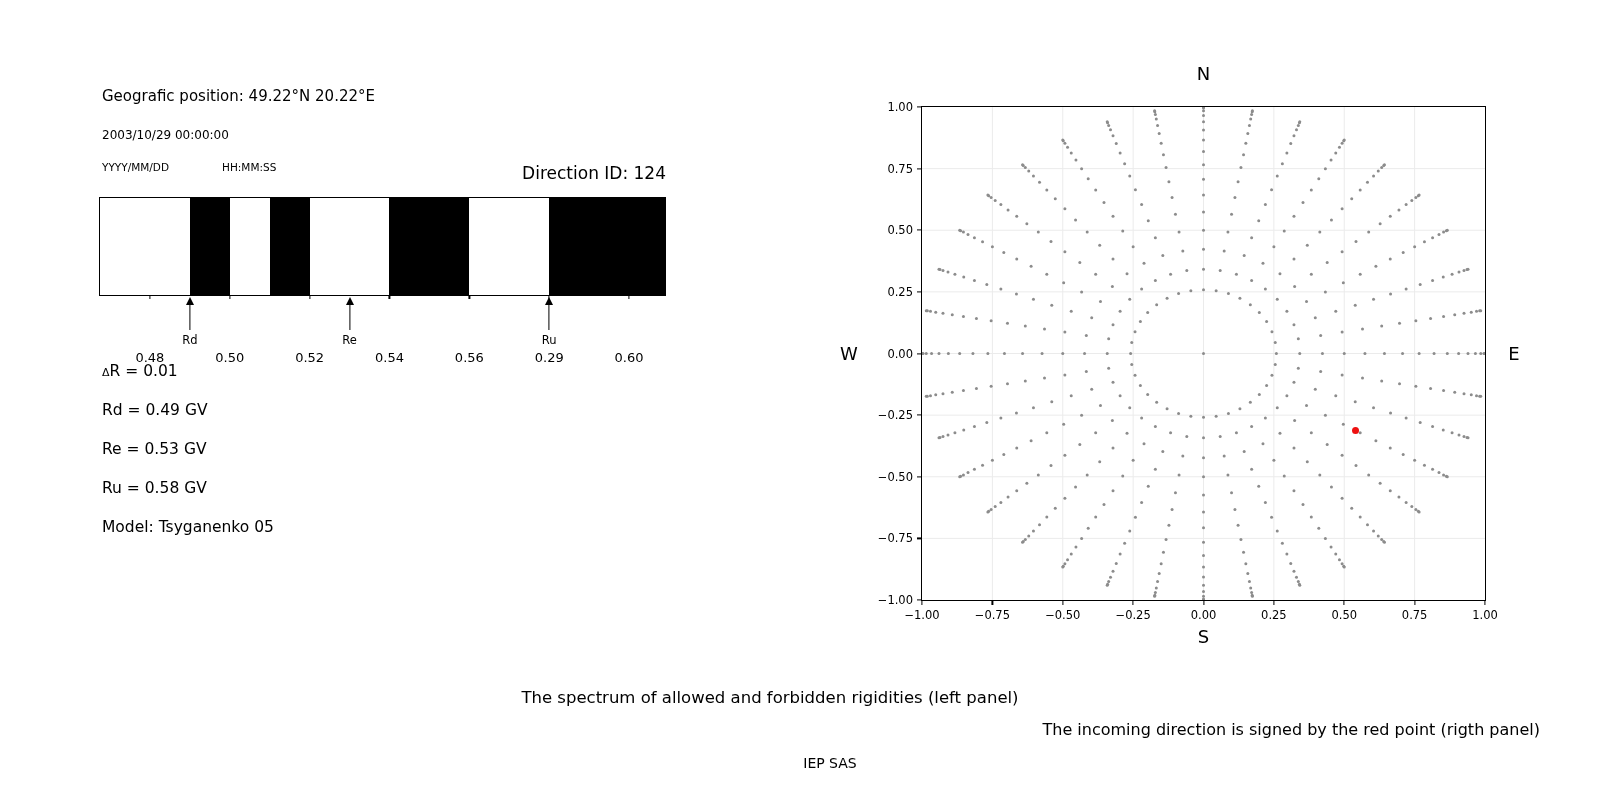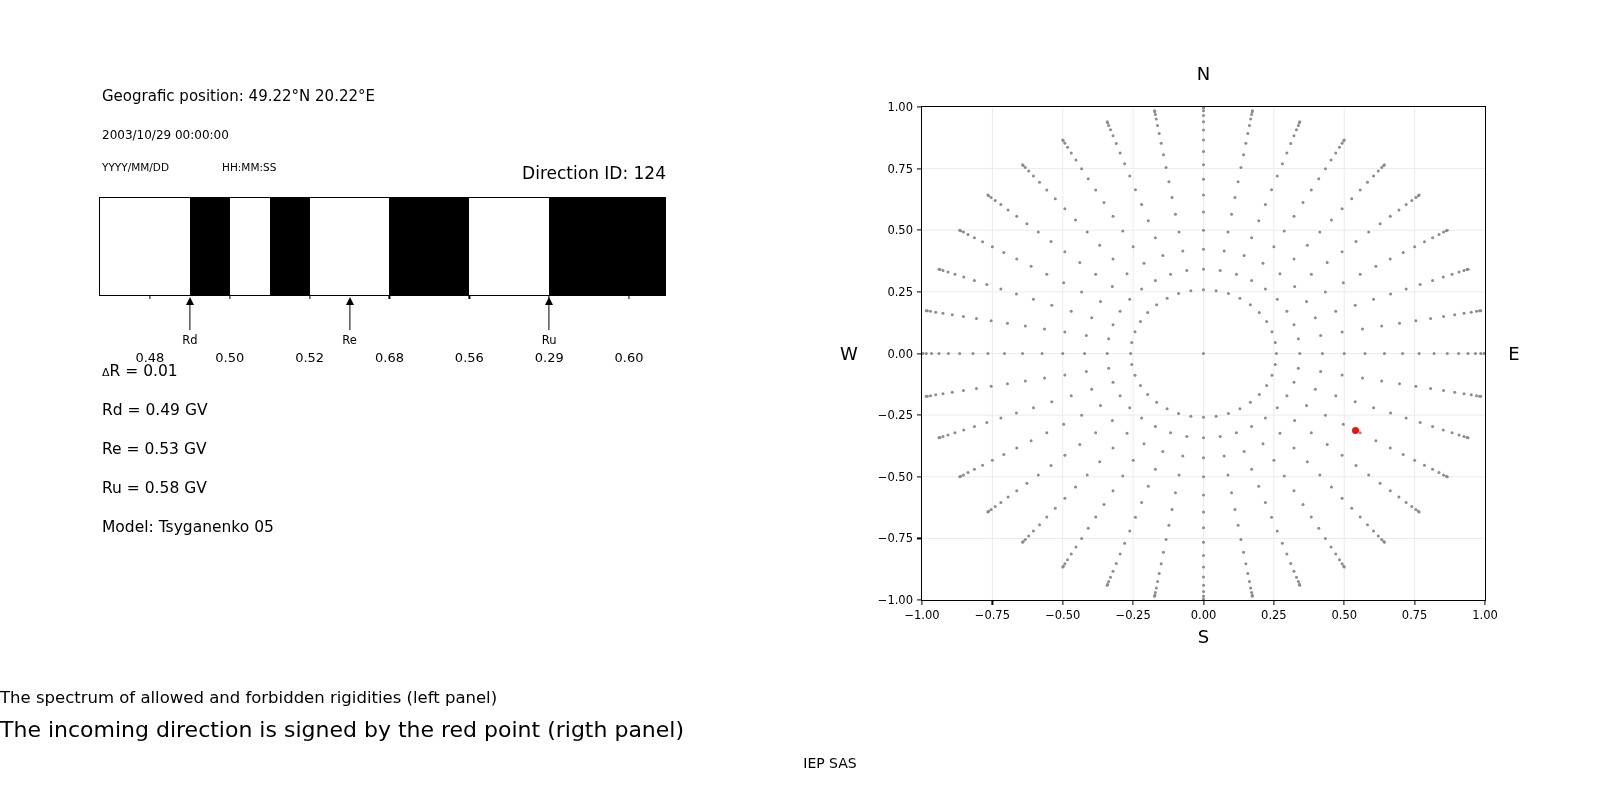--- a/index.html
+++ b/index.html
@@ -39,22 +39,22 @@
   .xtick{position:absolute;top:100%;width:1.2px;height:5px;background:#000;transform:translateX(-50%);}
   .ytick{position:absolute;right:100%;height:1.2px;width:5px;background:#000;transform:translateY(-50%);}
   .xlab{position:absolute;top:calc(100% + 8px);transform:translateX(-50%);font-size:11.5px;white-space:nowrap;}
   .ylab{position:absolute;right:calc(100% + 9px);transform:translateY(-50%);font-size:11.5px;white-space:nowrap;}
   .compass{position:absolute;font-size:18px;line-height:22px;text-align:center;width:30px;}
   .comp-n{left:50%;top:-44px;transform:translateX(-50%);}
   .comp-s{left:50%;top:calc(100% + 26px);transform:translateX(-50%);}
   .comp-w{left:-88px;top:50%;transform:translateY(-50%);}
   .comp-e{left:calc(100% + 14px);top:50%;transform:translateY(-50%);}
   
-  .cap1{left:0;top:687px;width:1540px;font-size:16.5px;line-height:22px;}
-  .cap2{left:0;top:719px;width:1540px;text-align:left;font-size:22px;line-height:22px;}
+  .cap1{left:0;top:687px;width:1540px;text-align:center;font-size:16.5px;line-height:22px;}
+  .cap2{left:0;top:719px;width:1540px;text-align:right;font-size:16px;line-height:22px;}
   .credit{left:0;top:757px;width:1588px;text-align:center;font-size:14px;line-height:13px;margin-left:36px;}
 </style>
 </head>
 <body>
 
 <div class="abs geo">Geografic position: 49.22°N 20.22°E</div>
 <div class="abs dt">2003/10/29 00:00:00</div>
 <div class="abs fmtd">YYYY/MM/DD</div>
 <div class="abs fmtt">HH:MM:SS</div>
 <div class="abs dirid">Direction ID: 124</div>
@@ -67,21 +67,21 @@
       <div class="band" style="left: 79.5053%; width: 20.4947%; background: rgb(0, 0, 0);"></div>
     </div>
   <div id="bticks">
       <div class="btick" style="left: 8.83392%;"></div>
       <div class="bticklab" style="left: 8.83392%;">0.48</div>
       <div class="btick" style="left: 22.9682%;"></div>
       <div class="bticklab" style="left: 22.9682%;">0.50</div>
       <div class="btick" style="left: 37.1025%;"></div>
       <div class="bticklab" style="left: 37.1025%;">0.52</div>
       <div class="btick" style="left: 51.2367%;"></div>
-      <div class="bticklab" style="left: 51.2367%;">0.68</div>
+      <div class="bticklab" style="left: 51.2367%;">0.54</div>
       <div class="btick" style="left: 65.371%;"></div>
       <div class="bticklab" style="left: 65.371%;">0.56</div>
       <div class="btick" style="left: 79.5053%;"></div>
       <div class="bticklab" style="left: 79.5053%;">0.29</div>
       <div class="btick" style="left: 93.6396%;"></div>
       <div class="bticklab" style="left: 93.6396%;">0.60</div>
     </div>
   <div id="bmarkers">
       <div class="marker" style="left: 15.9011%;">
         <div class="mhead"></div>

